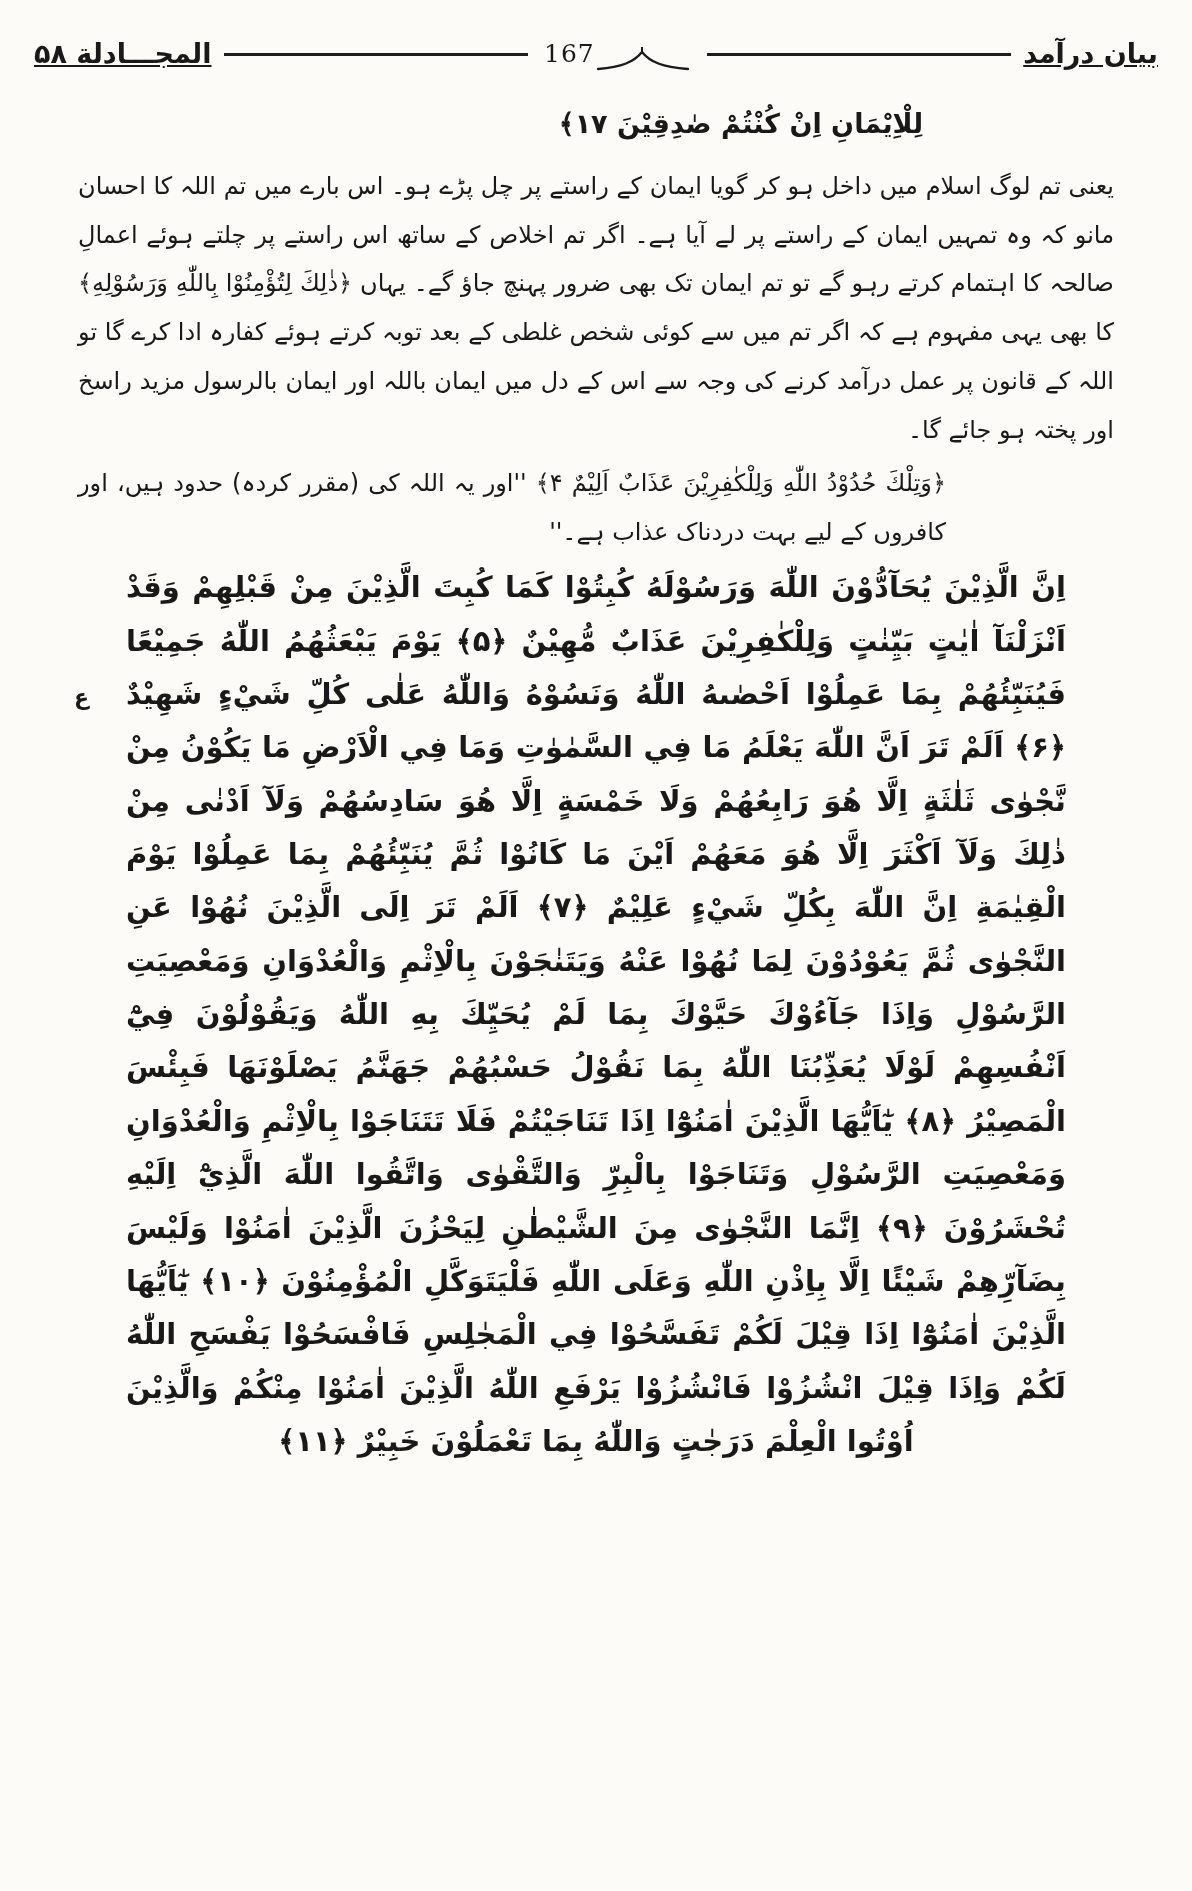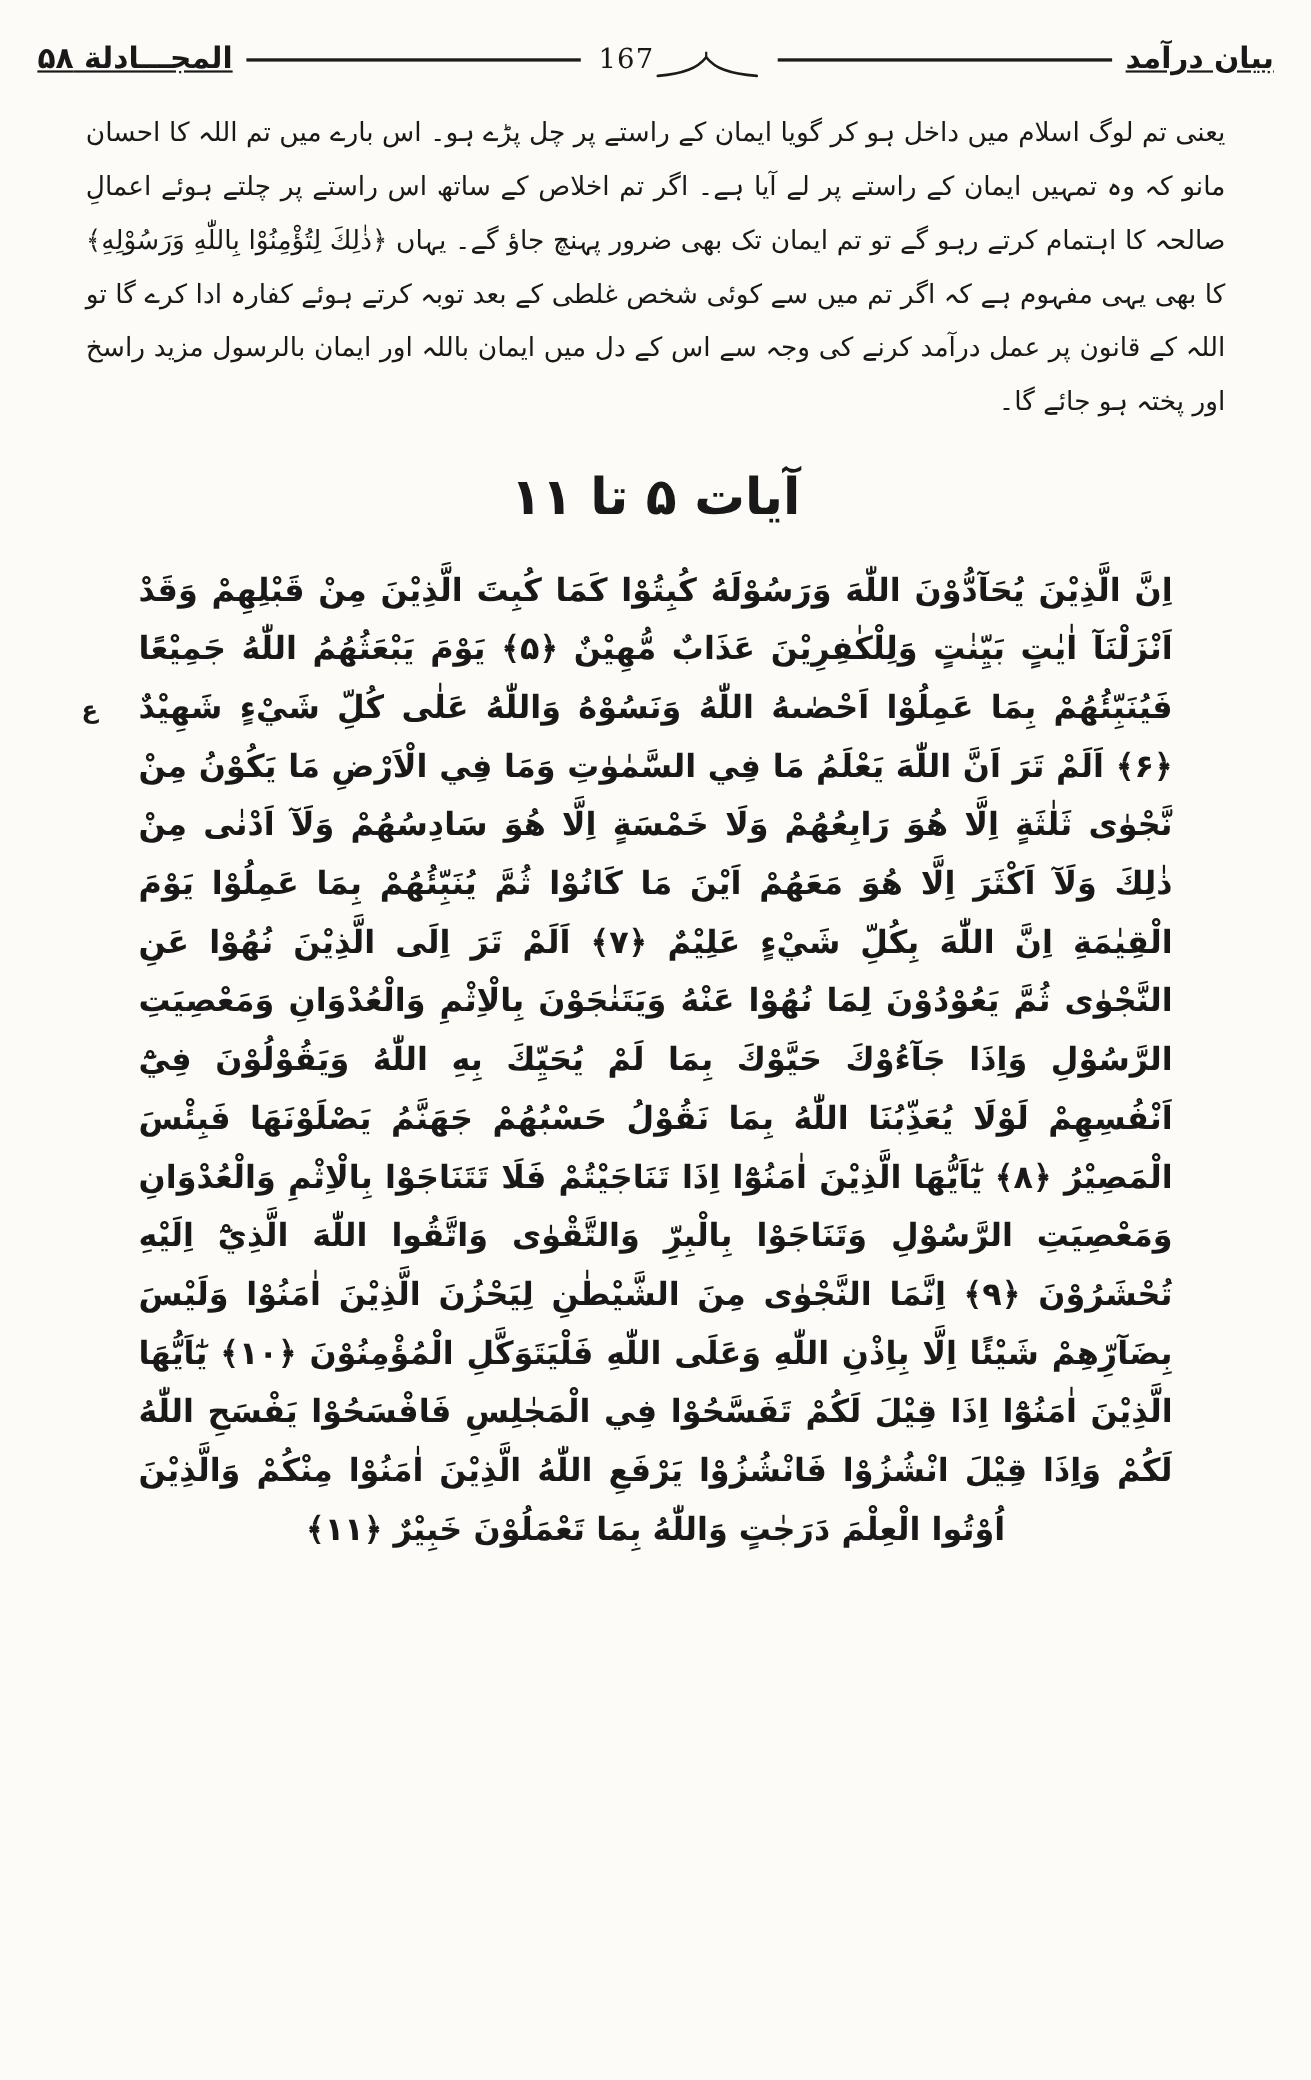--- a/index.html
+++ b/index.html
@@ -102,26 +102,27 @@
         <path d="M47 5 L47 0" fill="none" stroke="#1b1b1b" stroke-width="2" stroke-linecap="round"></path>
       </svg>
       <span class="page-number">167</span>
     </div>
     <div class="header-rule"></div>
     <div class="header-title">المجـــادلة ۵۸</div>
   </header>
 
   <main class="content">
 
+    <p class="arabic-frag">لِلْاِيْمَانِ اِنْ كُنْتُمْ صٰدِقِيْنَ ۱۷﴾</p>
 
 
     <p class="urdu commentary">یعنی تم لوگ اسلام میں داخل ہو کر گویا ایمان کے راستے پر چل پڑے ہو۔ اس بارے میں تم اللہ کا احسان مانو کہ وہ تمہیں ایمان کے راستے پر لے آیا ہے۔ اگر تم اخلاص کے ساتھ اس راستے پر چلتے ہوئے اعمالِ صالحہ کا اہتمام کرتے رہو گے تو تم ایمان تک بھی ضرور پہنچ جاؤ گے۔ یہاں ﴿ذٰلِكَ لِتُؤْمِنُوْا بِاللّٰهِ وَرَسُوْلِهِ﴾ کا بھی یہی مفہوم ہے کہ اگر تم میں سے کوئی شخص غلطی کے بعد توبہ کرتے ہوئے کفارہ ادا کرے گا تو اللہ کے قانون پر عمل درآمد کرنے کی وجہ سے اس کے دل میں ایمان باللہ اور ایمان بالرسول مزید راسخ اور پختہ ہو جائے گا۔</p>
 
+    <p class="urdu verse-quote">﴿وَتِلْكَ حُدُوْدُ اللّٰهِ وَلِلْكٰفِرِيْنَ عَذَابٌ اَلِيْمٌ ۴﴾ ''اور یہ اللہ کی (مقرر کردہ) حدود ہیں، اور کافروں کے لیے بہت دردناک عذاب ہے۔''</p>
 
-    <h2 class="ayat-heading">آیات ۵ تا ۱۱</h2>
 
     <div class="quran-wrap">
       <span class="ruku-marker">ع</span>
       <p class="quran">اِنَّ الَّذِيْنَ يُحَآدُّوْنَ اللّٰهَ وَرَسُوْلَهُ كُبِتُوْا كَمَا كُبِتَ الَّذِيْنَ مِنْ قَبْلِهِمْ وَقَدْ اَنْزَلْنَآ اٰيٰتٍ بَيِّنٰتٍ وَلِلْكٰفِرِيْنَ عَذَابٌ مُّهِيْنٌ ﴿۵﴾ يَوْمَ يَبْعَثُهُمُ اللّٰهُ جَمِيْعًا فَيُنَبِّئُهُمْ بِمَا عَمِلُوْا اَحْصٰىهُ اللّٰهُ وَنَسُوْهُ وَاللّٰهُ عَلٰى كُلِّ شَيْءٍ شَهِيْدٌ ﴿۶﴾ اَلَمْ تَرَ اَنَّ اللّٰهَ يَعْلَمُ مَا فِي السَّمٰوٰتِ وَمَا فِي الْاَرْضِ مَا يَكُوْنُ مِنْ نَّجْوٰى ثَلٰثَةٍ اِلَّا هُوَ رَابِعُهُمْ وَلَا خَمْسَةٍ اِلَّا هُوَ سَادِسُهُمْ وَلَآ اَدْنٰى مِنْ ذٰلِكَ وَلَآ اَكْثَرَ اِلَّا هُوَ مَعَهُمْ اَيْنَ مَا كَانُوْا ثُمَّ يُنَبِّئُهُمْ بِمَا عَمِلُوْا يَوْمَ الْقِيٰمَةِ اِنَّ اللّٰهَ بِكُلِّ شَيْءٍ عَلِيْمٌ ﴿۷﴾ اَلَمْ تَرَ اِلَى الَّذِيْنَ نُهُوْا عَنِ النَّجْوٰى ثُمَّ يَعُوْدُوْنَ لِمَا نُهُوْا عَنْهُ وَيَتَنٰجَوْنَ بِالْاِثْمِ وَالْعُدْوَانِ وَمَعْصِيَتِ الرَّسُوْلِ وَاِذَا جَآءُوْكَ حَيَّوْكَ بِمَا لَمْ يُحَيِّكَ بِهِ اللّٰهُ وَيَقُوْلُوْنَ فِيْٓ اَنْفُسِهِمْ لَوْلَا يُعَذِّبُنَا اللّٰهُ بِمَا نَقُوْلُ حَسْبُهُمْ جَهَنَّمُ يَصْلَوْنَهَا فَبِئْسَ الْمَصِيْرُ ﴿۸﴾ يٰٓاَيُّهَا الَّذِيْنَ اٰمَنُوْٓا اِذَا تَنَاجَيْتُمْ فَلَا تَتَنَاجَوْا بِالْاِثْمِ وَالْعُدْوَانِ وَمَعْصِيَتِ الرَّسُوْلِ وَتَنَاجَوْا بِالْبِرِّ وَالتَّقْوٰى وَاتَّقُوا اللّٰهَ الَّذِيْٓ اِلَيْهِ تُحْشَرُوْنَ ﴿۹﴾ اِنَّمَا النَّجْوٰى مِنَ الشَّيْطٰنِ لِيَحْزُنَ الَّذِيْنَ اٰمَنُوْا وَلَيْسَ بِضَآرِّهِمْ شَيْئًا اِلَّا بِاِذْنِ اللّٰهِ وَعَلَى اللّٰهِ فَلْيَتَوَكَّلِ الْمُؤْمِنُوْنَ ﴿۱۰﴾ يٰٓاَيُّهَا الَّذِيْنَ اٰمَنُوْٓا اِذَا قِيْلَ لَكُمْ تَفَسَّحُوْا فِي الْمَجٰلِسِ فَافْسَحُوْا يَفْسَحِ اللّٰهُ لَكُمْ وَاِذَا قِيْلَ انْشُزُوْا فَانْشُزُوْا يَرْفَعِ اللّٰهُ الَّذِيْنَ اٰمَنُوْا مِنْكُمْ وَالَّذِيْنَ اُوْتُوا الْعِلْمَ دَرَجٰتٍ وَاللّٰهُ بِمَا تَعْمَلُوْنَ خَبِيْرٌ ﴿۱۱﴾</p>
     </div>
 
   </main>
 
 </div>
 

